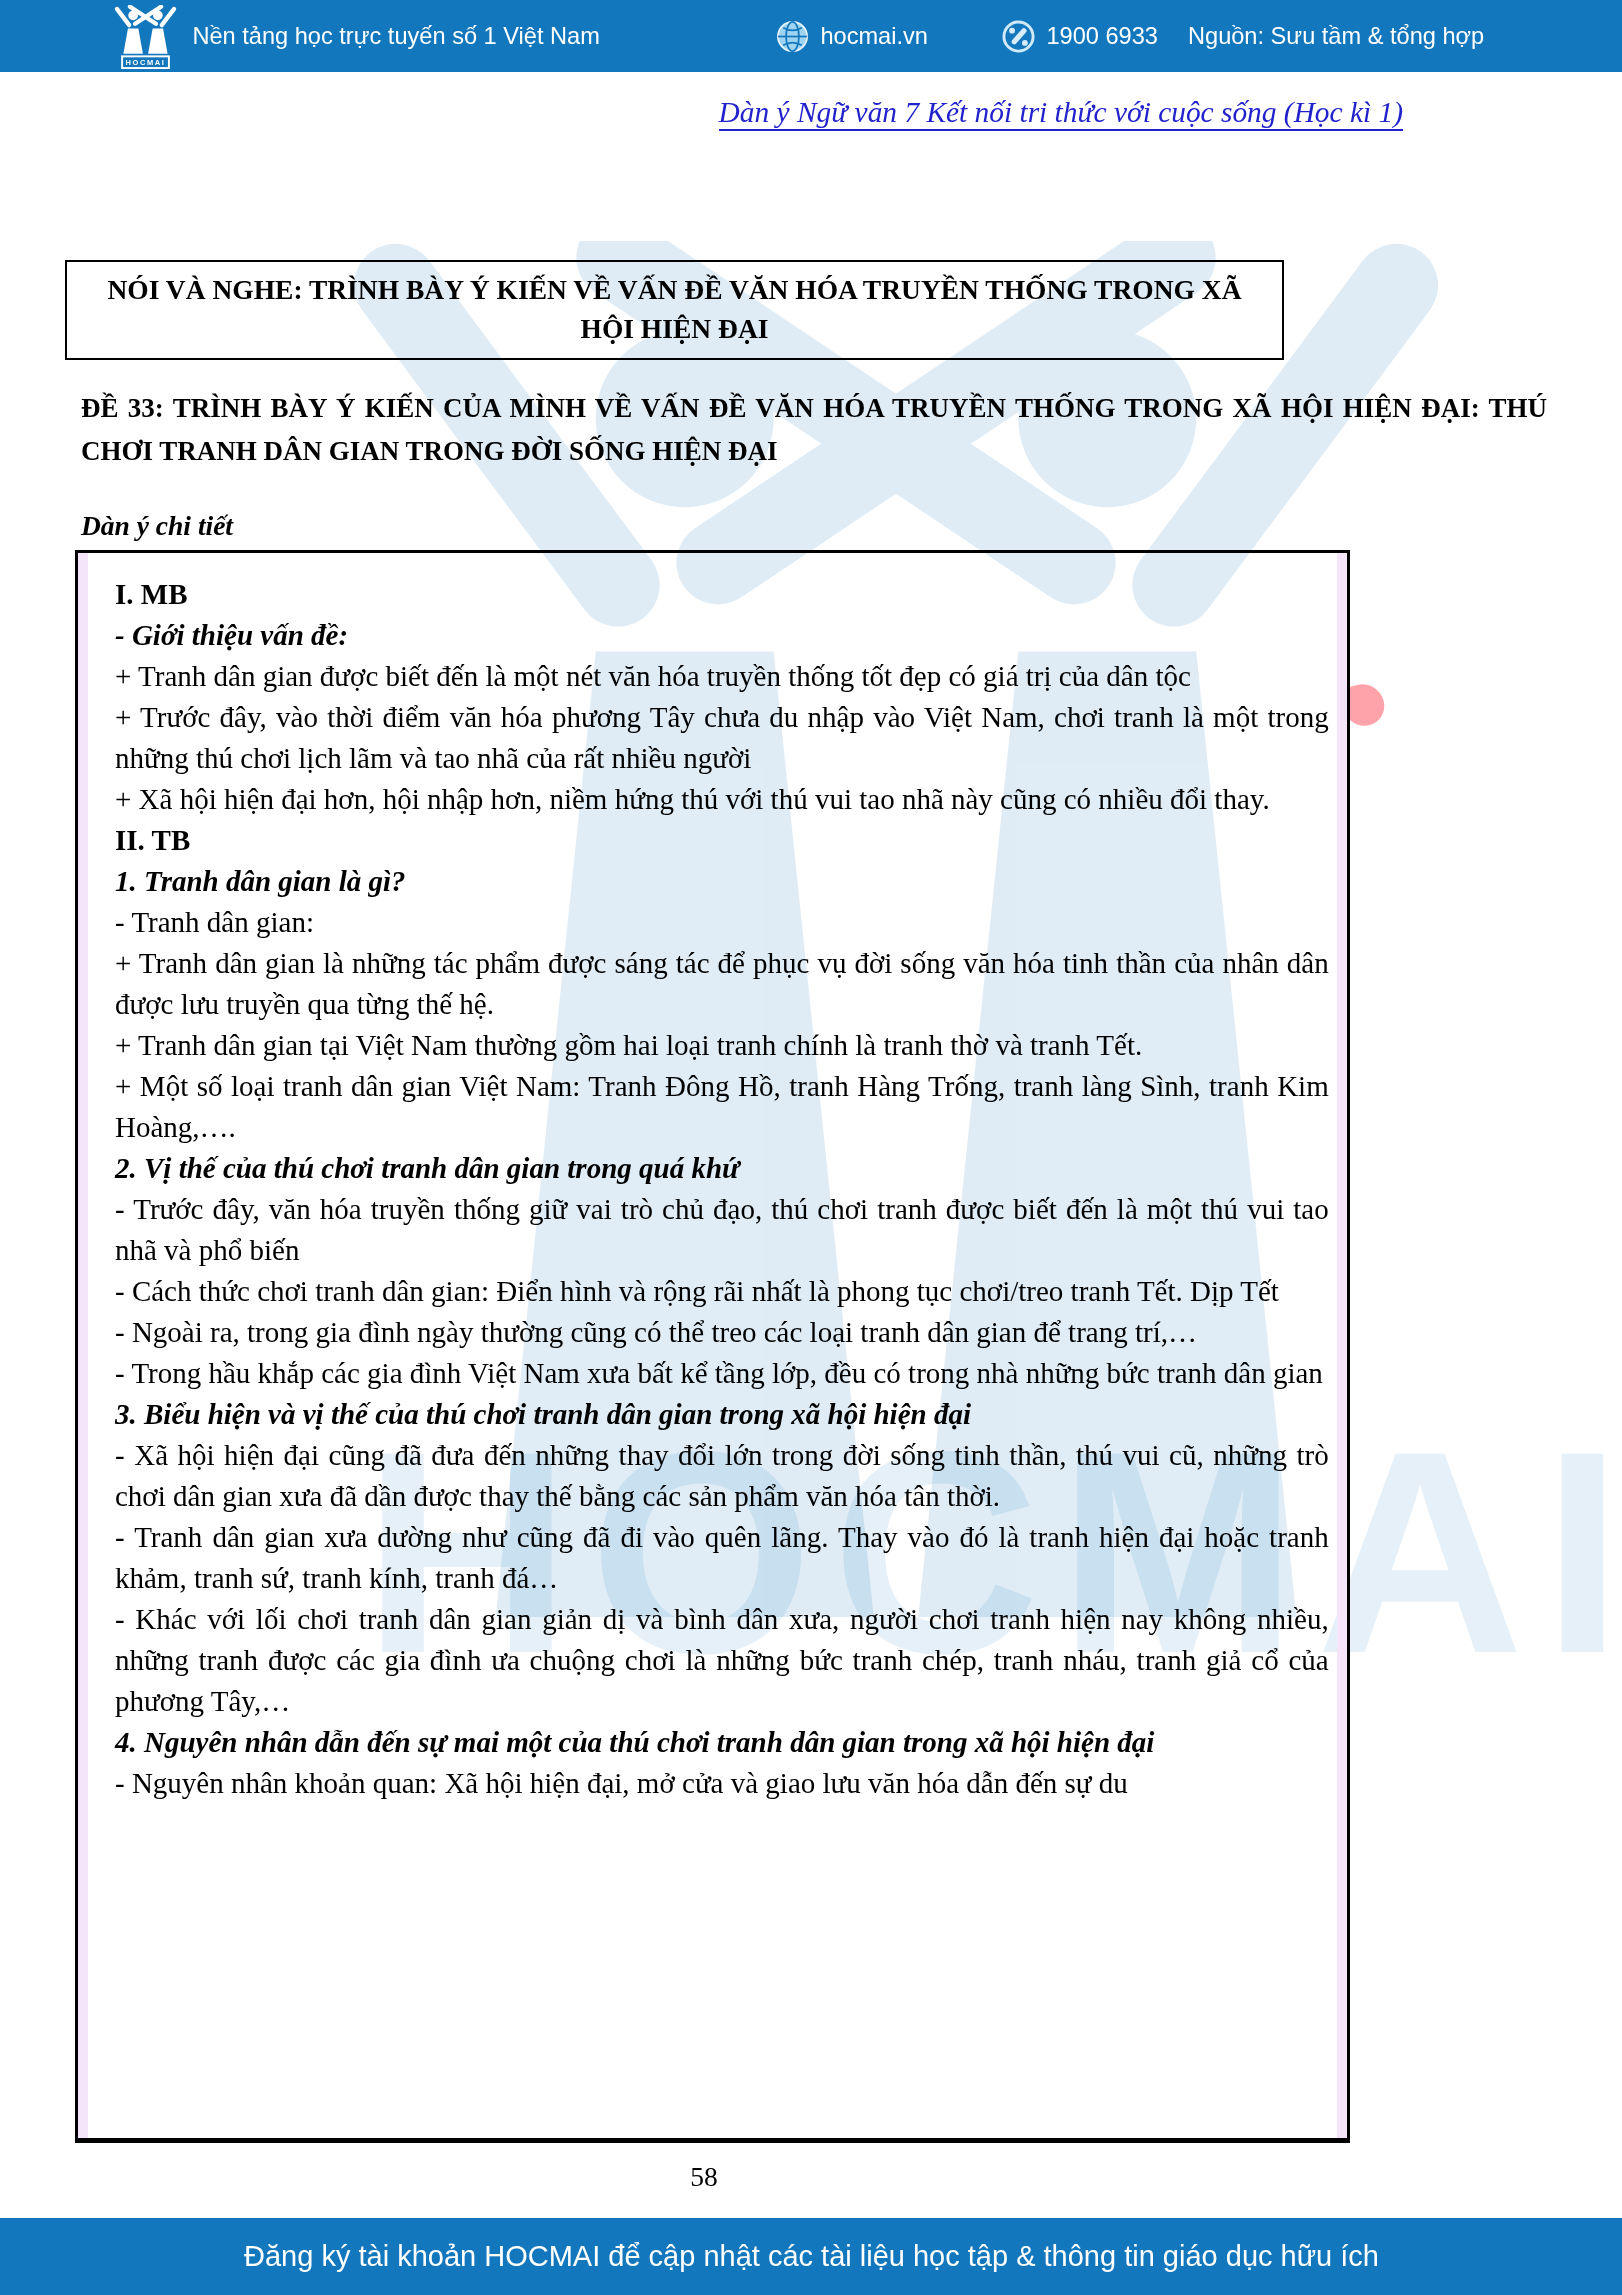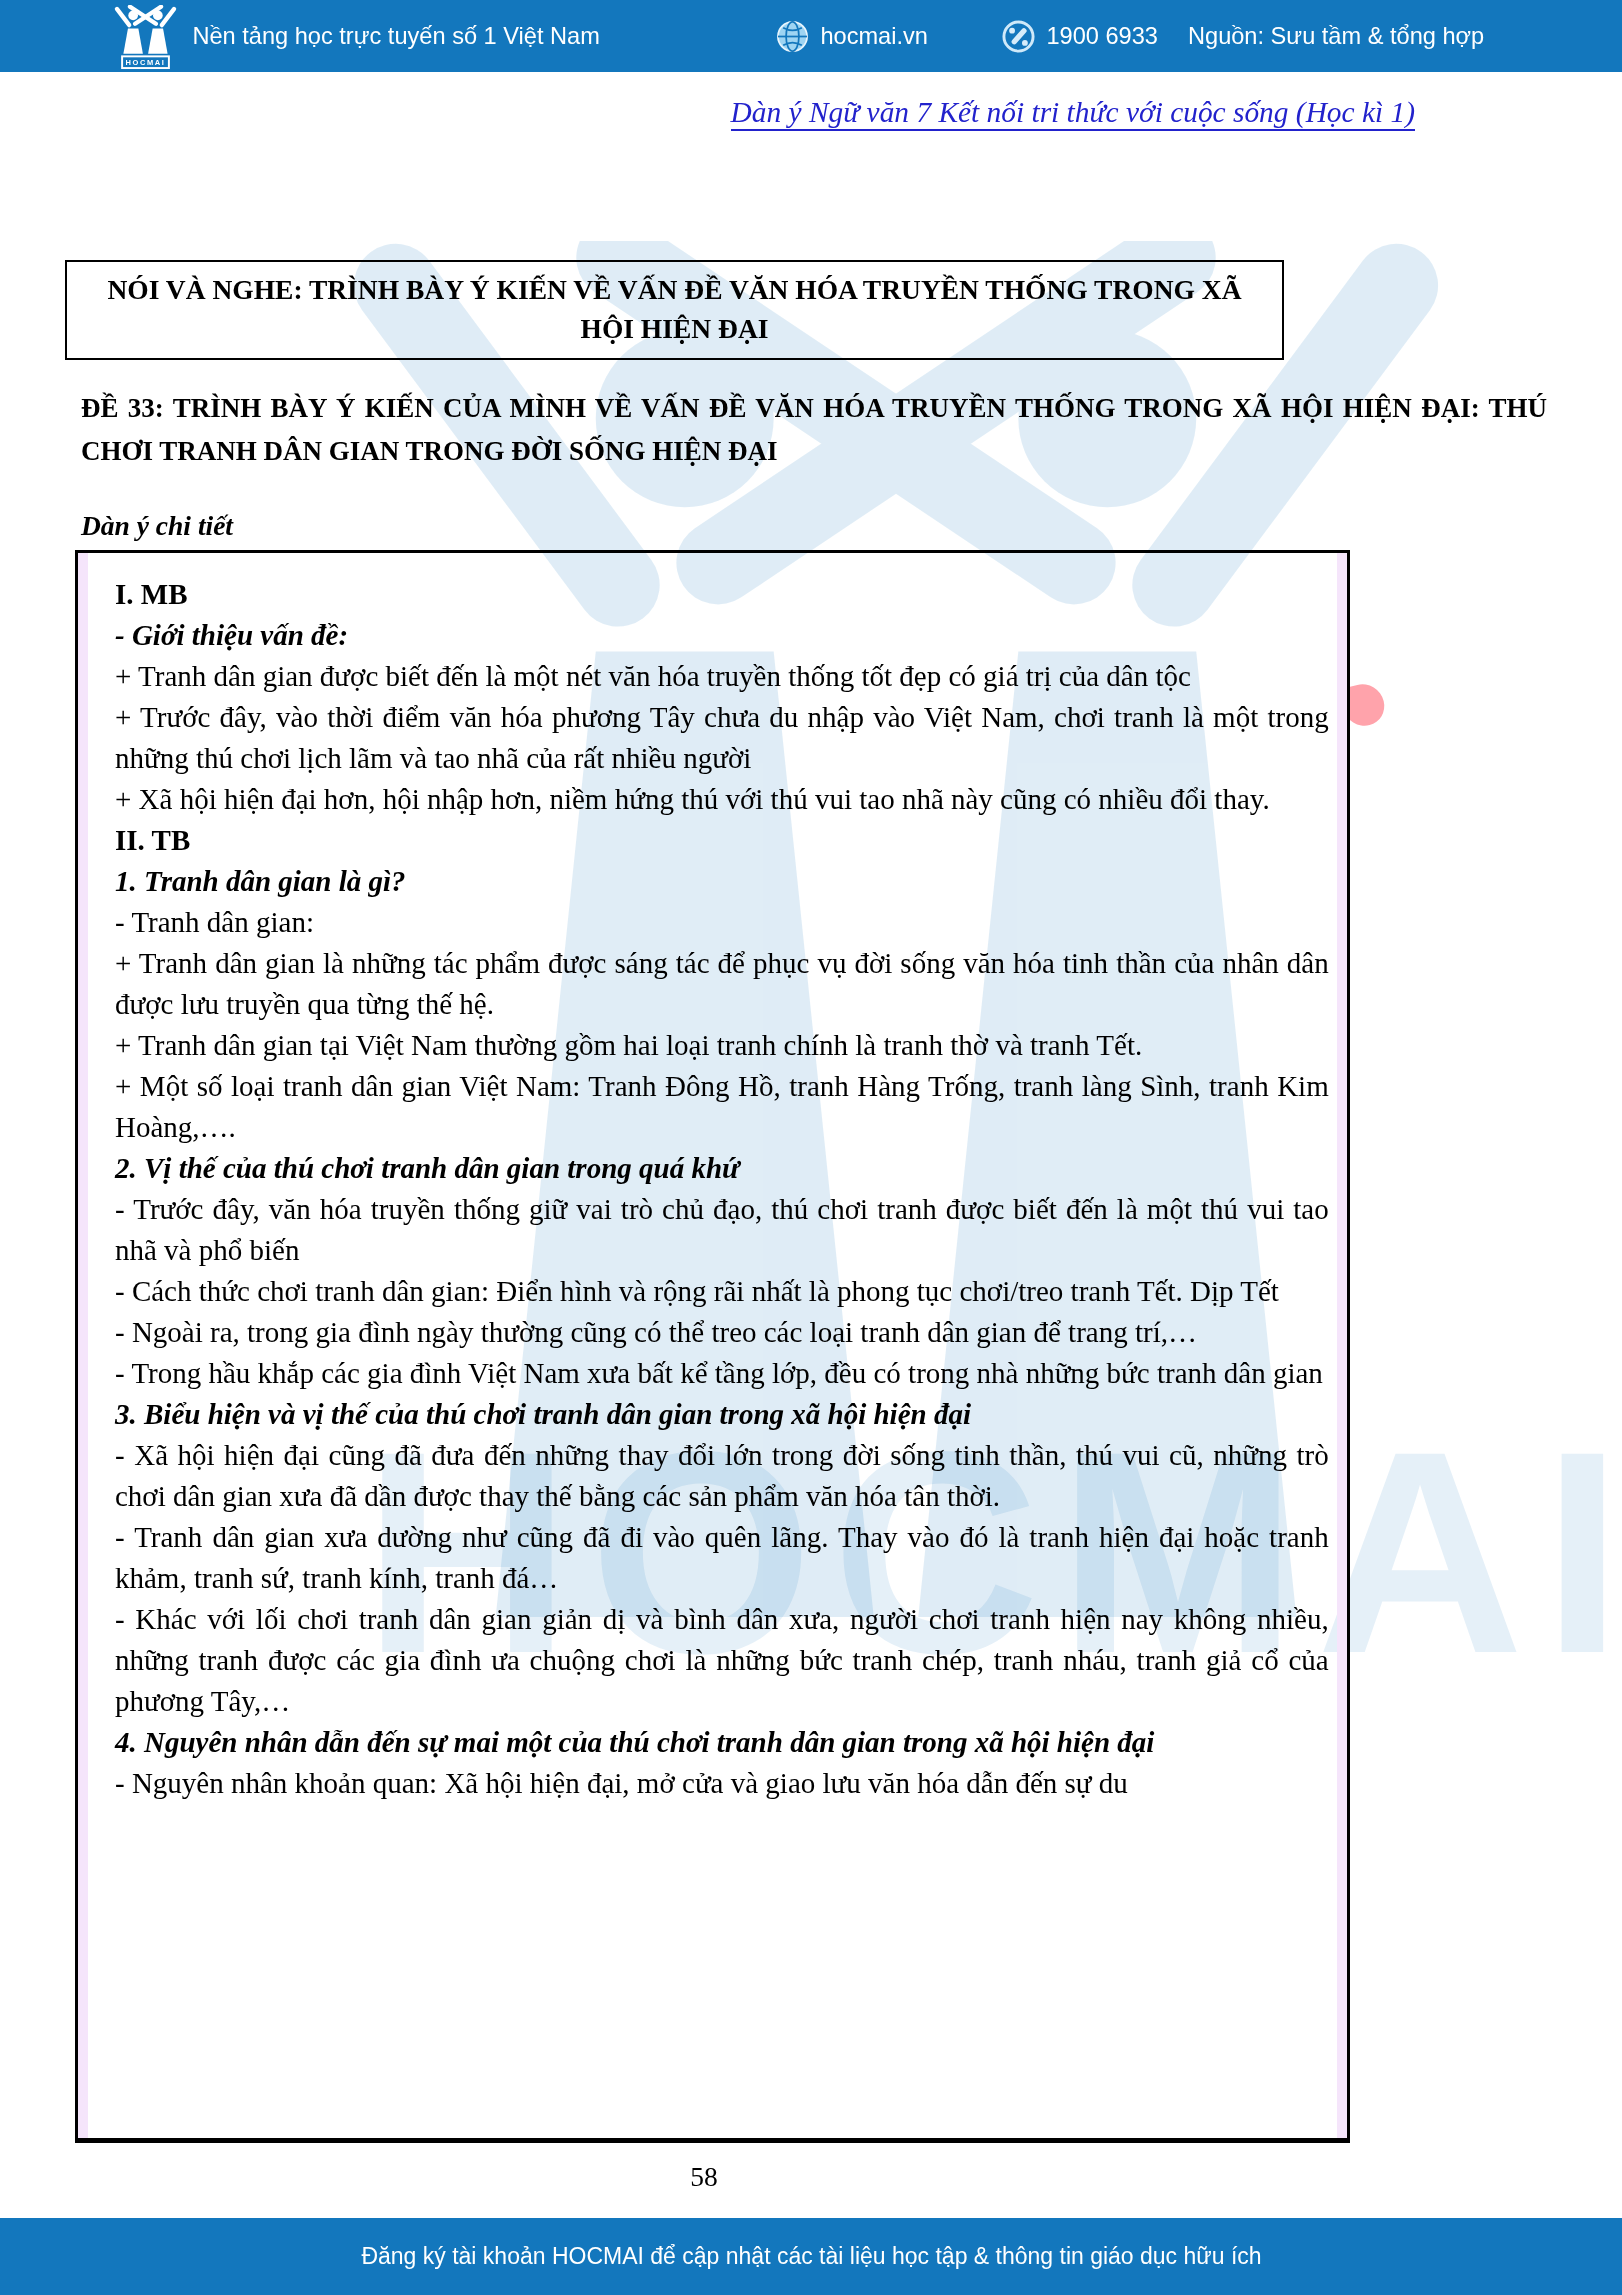--- a/index.html
+++ b/index.html
@@ -29,21 +29,21 @@
   }
   .logo{margin-left:113px;width:65px;height:65px;flex:0 0 auto;margin-top:2.6px;}
   .tagline{margin-left:14.4px;white-space:nowrap;}
   .hgroup{display:flex;align-items:center;white-space:nowrap;}
   .g-web{margin-left:175px;}
   .g-phone{margin-left:73px;}
   .g-source{margin-left:30px;}
   .hicon{width:35px;height:35px;margin-right:10.5px;flex:0 0 auto;}
   
   .doc-link-wrap{
-    position:absolute;top:96px;right:208px;z-index:4;
+    position:absolute;top:96px;right:220px;z-index:4;
   }
   .doc-link{
     font-style:italic;
     font-size:29.4px;
     color:var(--link-blue);
     text-decoration:none;
     border-bottom:2.6px solid var(--link-blue);
     padding-bottom:1.3px;
     white-space:nowrap;
   }
@@ -113,21 +113,21 @@
   .page-number{
     position:absolute;left:0;top:2161px;width:1408px;
     text-align:center;font-size:27.5px;
     z-index:3;
   }
   .bottombar{
     position:absolute;left:0;top:2218px;width:1623px;height:77px;
     background:var(--brand-blue);
     display:flex;align-items:center;justify-content:center;
     font-family:"Liberation Sans","DejaVu Sans",sans-serif;
-    color:#fff;font-size:23px;
+    color:#fff;font-size:29px;
     z-index:5;
   }
 </style>
 </head>
 <body>
 
 <svg class="watermark-figures" viewBox="0 0 200 250" preserveAspectRatio="none" aria-hidden="true">
   <g opacity="0.13" fill="#1377bd" stroke="#1377bd">
     <line x1="50" y1="62" x2="10" y2="8" stroke-width="15" stroke-linecap="round"></line>
     <line x1="68" y1="58" x2="150" y2="3" stroke-width="15" stroke-linecap="round"></line>

